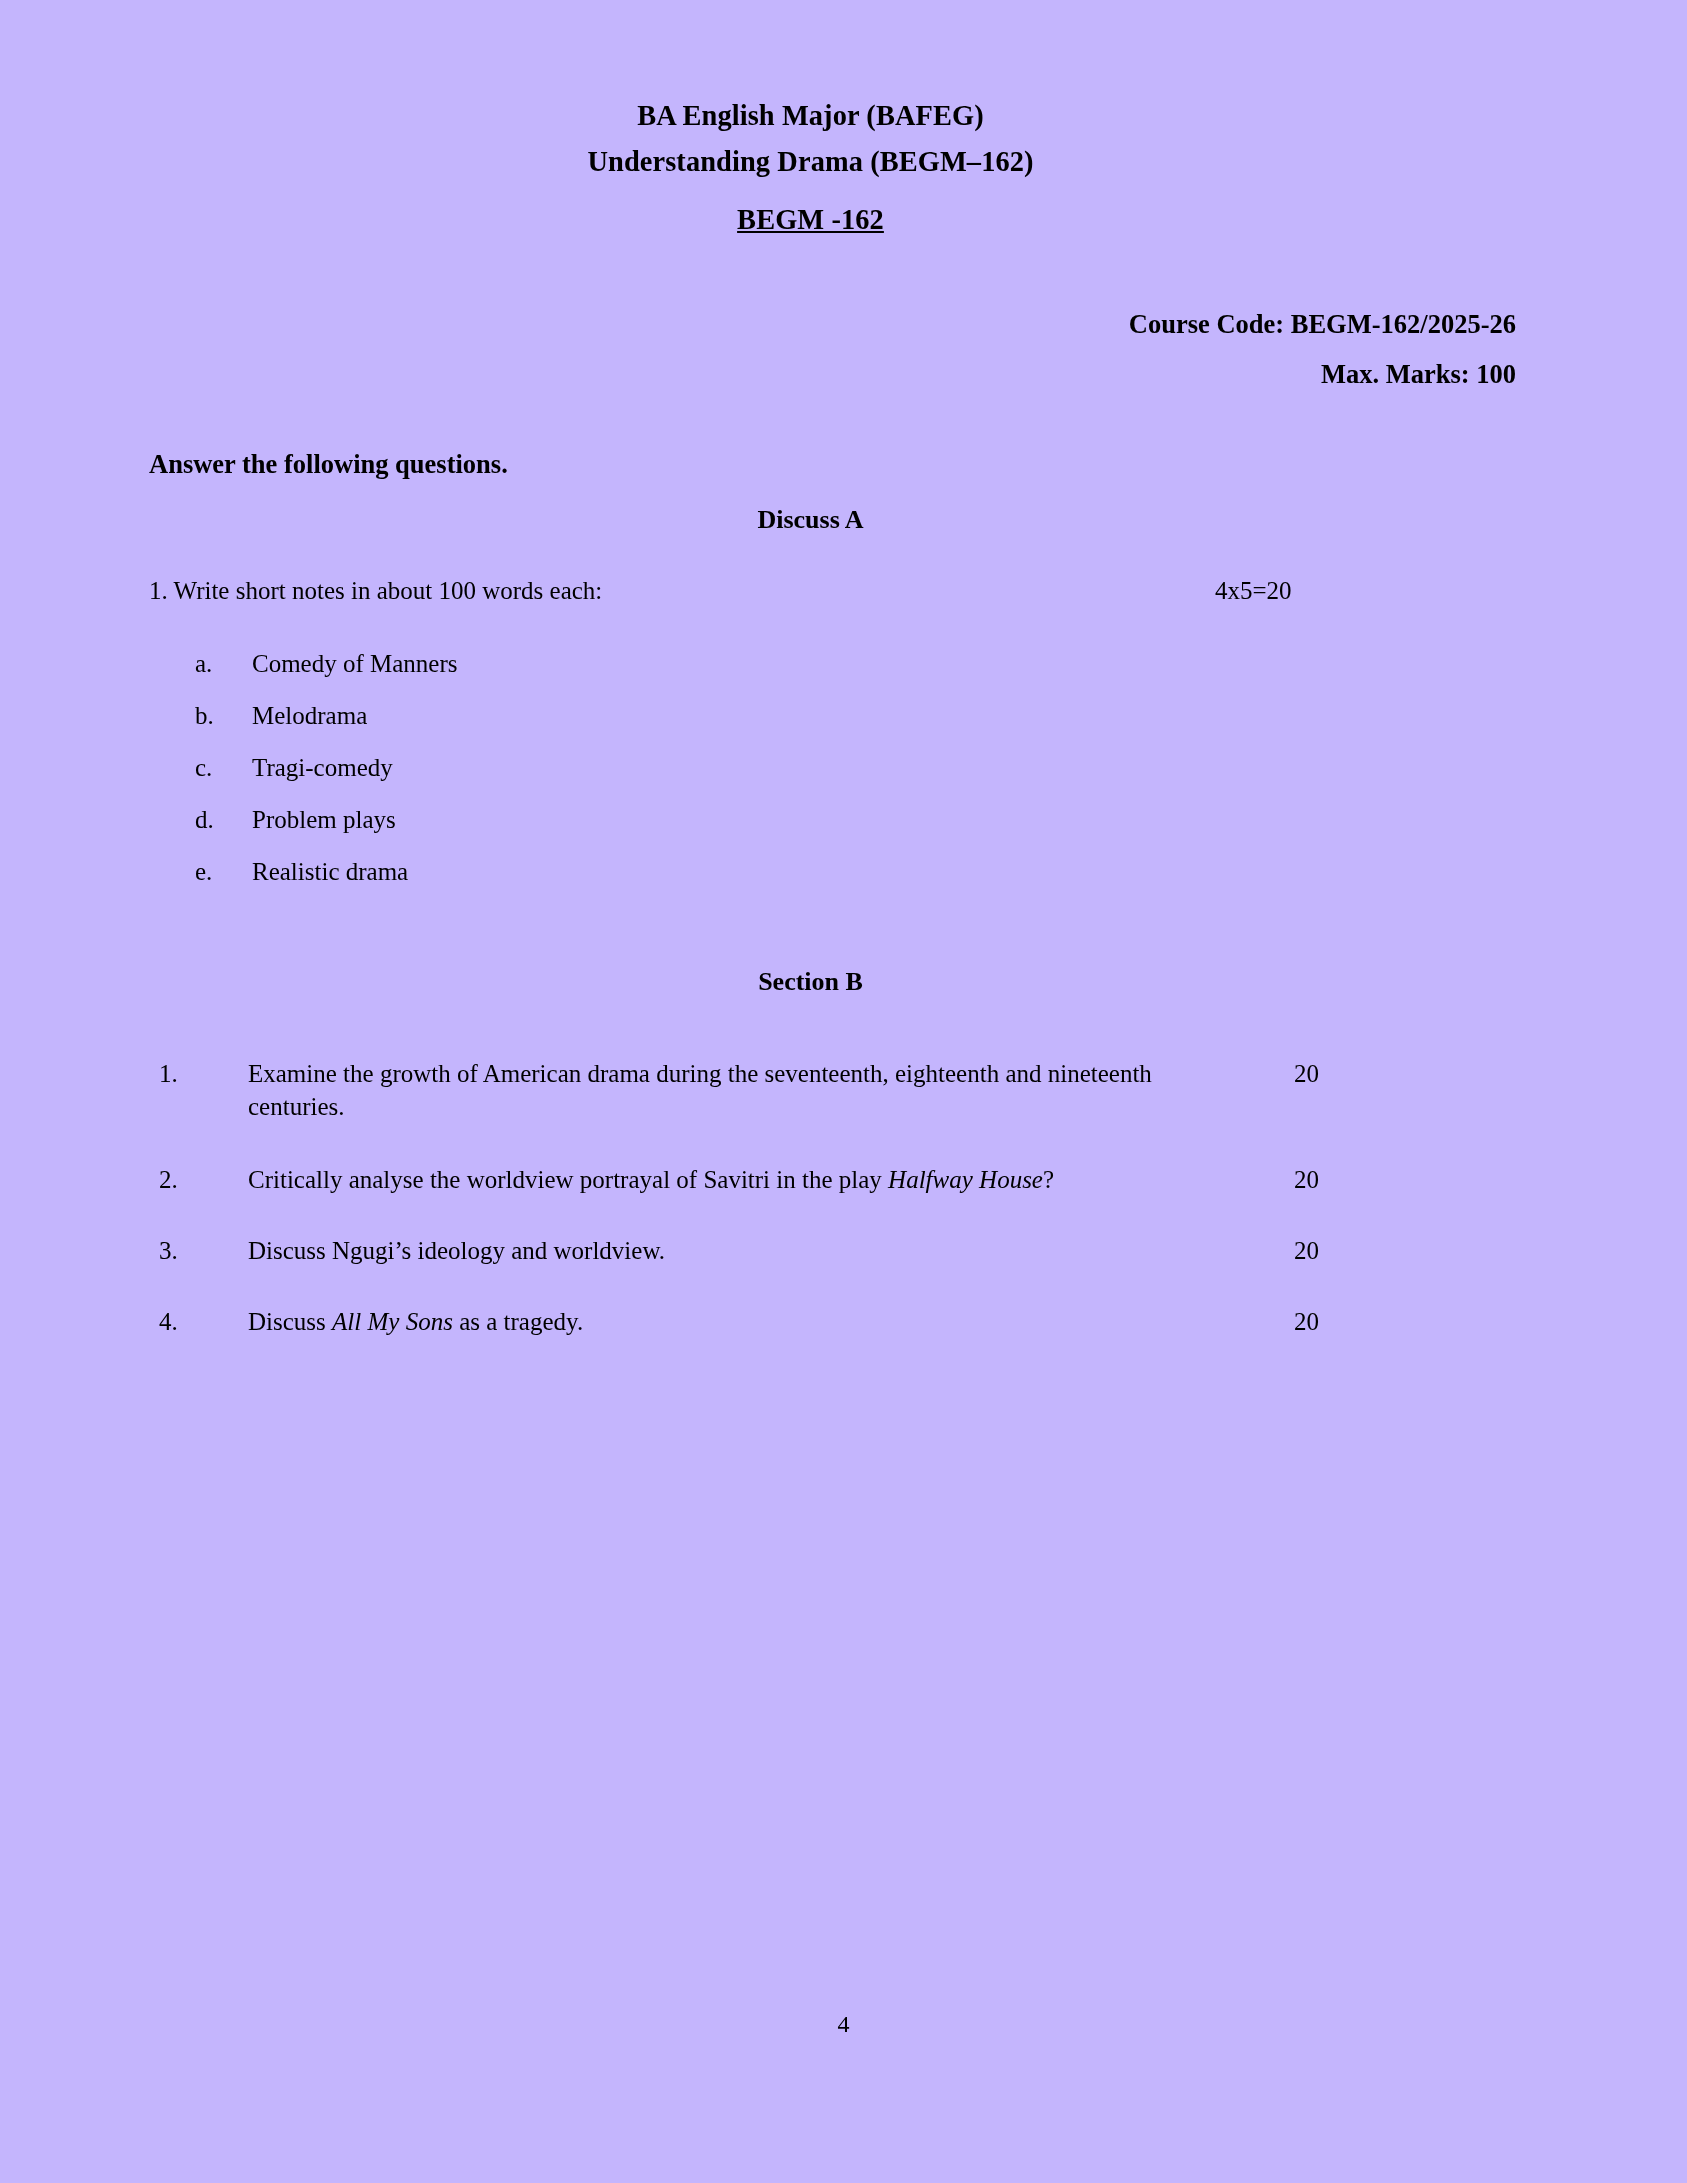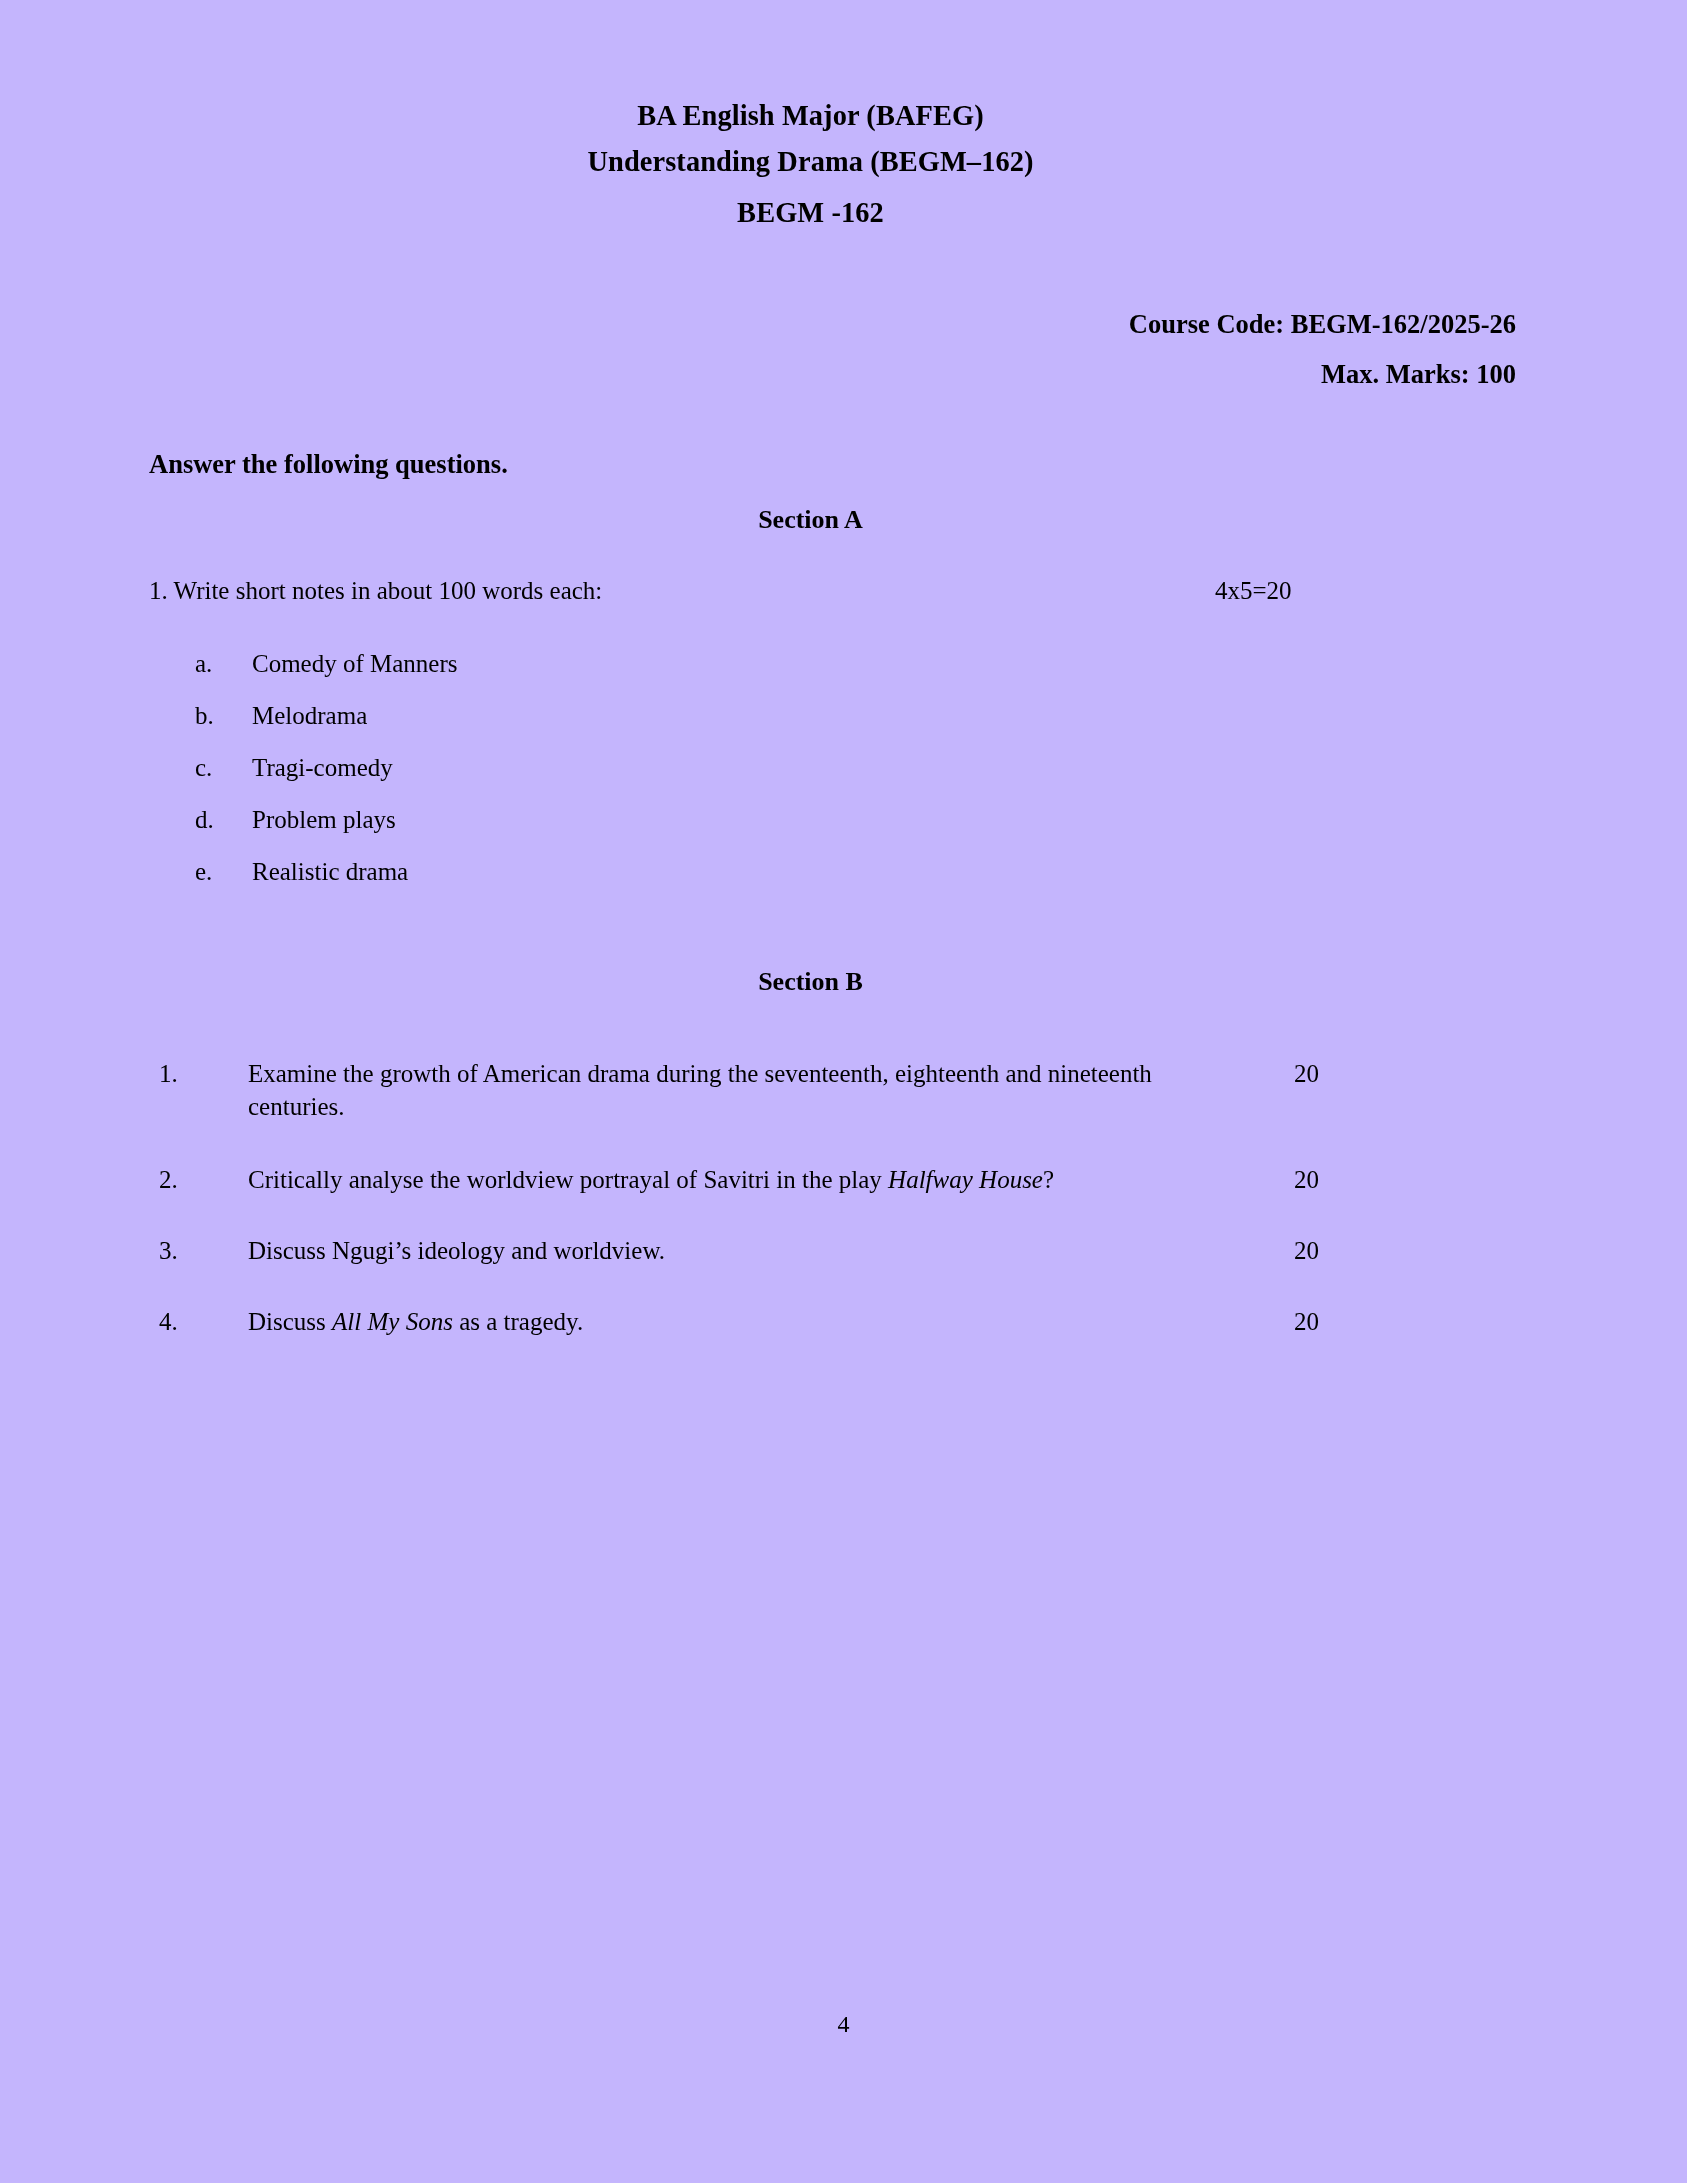--- a/index.html
+++ b/index.html
@@ -29,21 +29,22 @@
     width: 1323px;
     text-align: center;
   }
   .title-line {
     font-weight: bold;
     font-size: 28.4px;
     line-height: 46px;
     letter-spacing: 0.1px;
   }
   .title-line.third {
-    margin-top: 5px;
+    margin-top: 12px;
+    text-decoration: underline;
   }
 
   
   .meta-block {
     position: absolute;
     left: 149px;
     top: 299px;
     width: 1379px;
     text-align: right;
   }
@@ -184,21 +185,21 @@
     <div class="title-line third">BEGM -162</div>
   </div>
 
   <div class="meta-block">
     <div class="meta-line">Course Code: BEGM-162/2025-26</div>
     <div class="meta-line">Max. Marks: 100</div>
   </div>
 
   <div class="instruction">Answer the following questions.</div>
 
-  <div class="section-heading section-a-heading">Section A</div>
+  <div class="section-heading section-a-heading">Discuss A</div>
 
   <div class="q1-row">
     <span class="q1-text">1. Write short notes in about 100 words each:</span>
     <span class="q1-marks">4x5=20</span>
   </div>
 
   <div class="sublist">
     <div class="sublist-item">
       <span class="sublist-label">a.</span>
       <span class="sublist-text">Comedy of Manners</span>

